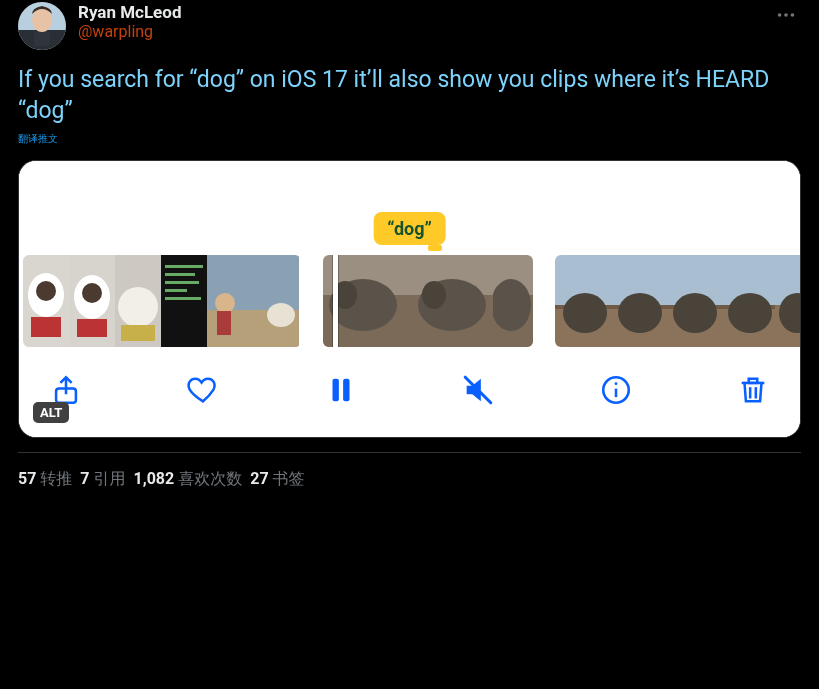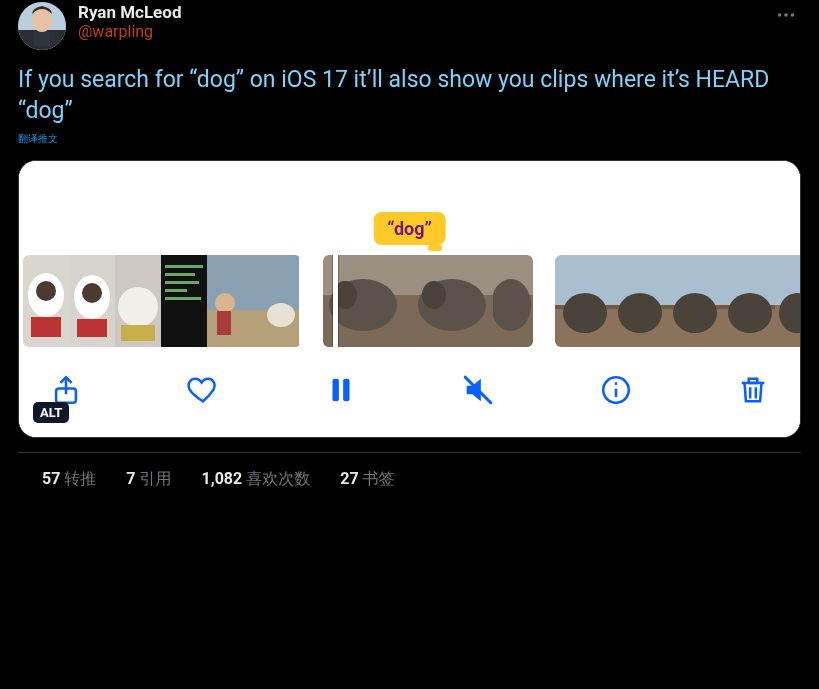--- a/index.html
+++ b/index.html
@@ -61,21 +61,21 @@
     height: 90px;
     background: #fff;
     position: relative;
   }
   .search-bubble {
     position: absolute;
     left: 50%;
     transform: translateX(-50%);
     bottom: 6px;
     background: #ffc928;
-    color: #701a75;
+    color: #14532d;
     font-weight: 700;
     font-size: 18px;
     padding: 6px 14px;
     border-radius: 8px;
   }
   .search-bubble-tick {
     position: absolute;
     left: 50%;
     transform: translateX(18px);
     bottom: 0;
@@ -130,21 +130,21 @@
     color: #0a60ff;
     cursor: pointer;
     display: flex; align-items: center; justify-content: center;
   }
   .tb-btn svg { width: 34px; height: 34px; }
 
   .alt-badge {
     position: absolute;
     left: 14px;
     bottom: 14px;
-    background: #0f172a;
+    background: #404040;
     color: #fff;
     font-weight: 700;
     font-size: 13px;
     padding: 3px 7px;
     border-radius: 5px;
     cursor: pointer;
   }
 
   .meta {
     margin-top: 16px;
@@ -152,25 +152,24 @@
     font-size: 16px;
   }
   .meta .views-num { color: #e7e9ea; font-weight: 700; }
   .divider {
     border: none;
     border-top: 1px solid #2f3336;
     margin: 14px 0 0 0;
   }
   .stats {
     display: flex;
-    gap: 30px;
+    gap: 8px;
     padding: 16px 0 0 0;
     font-size: 16px;
     color: #71767b;
-    margin-left: 24px;
   }
   .stats .num { color: #e7e9ea; font-weight: 700; margin-right: 4px;}
   .stats > span { cursor: pointer; }
 </style>
 </head>
 <body>
 
 <div class="tweet">
 
   <div class="head-row">

